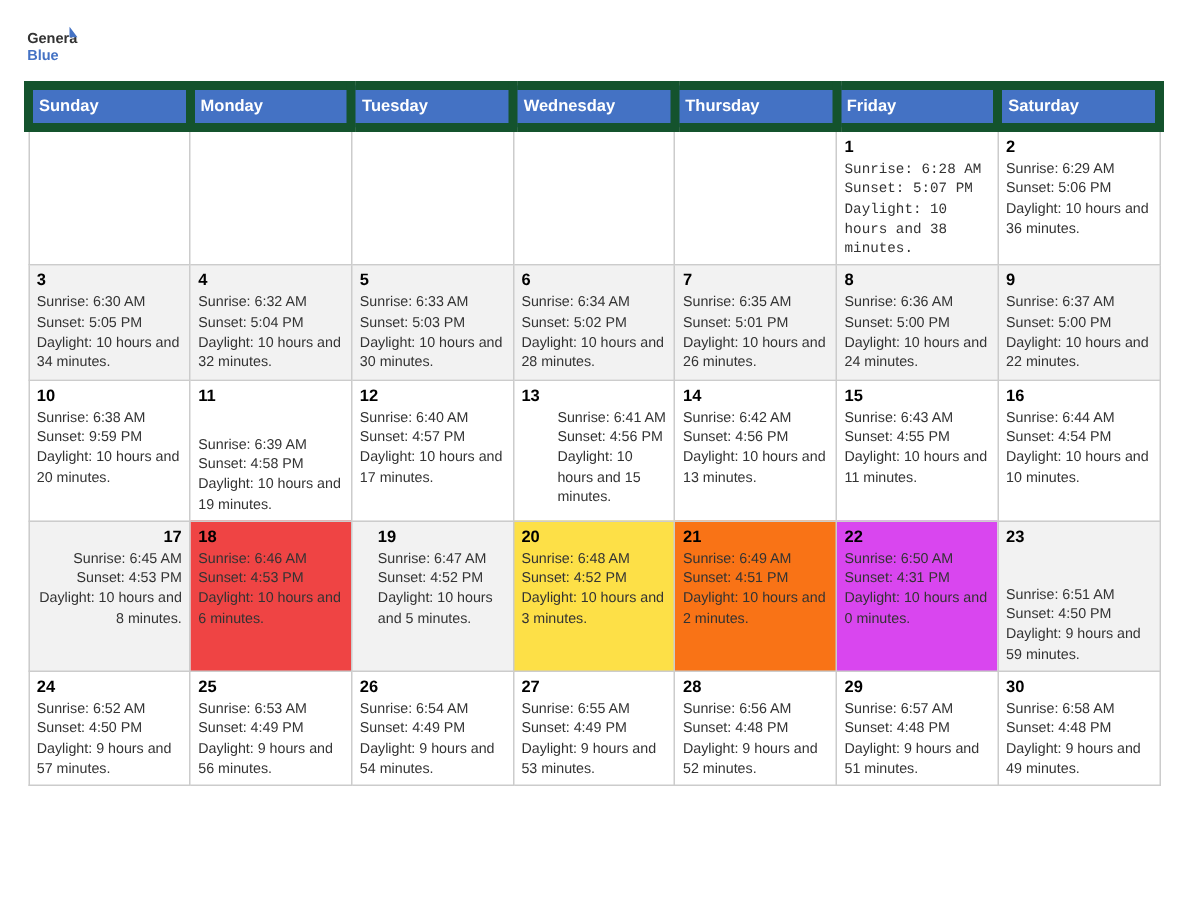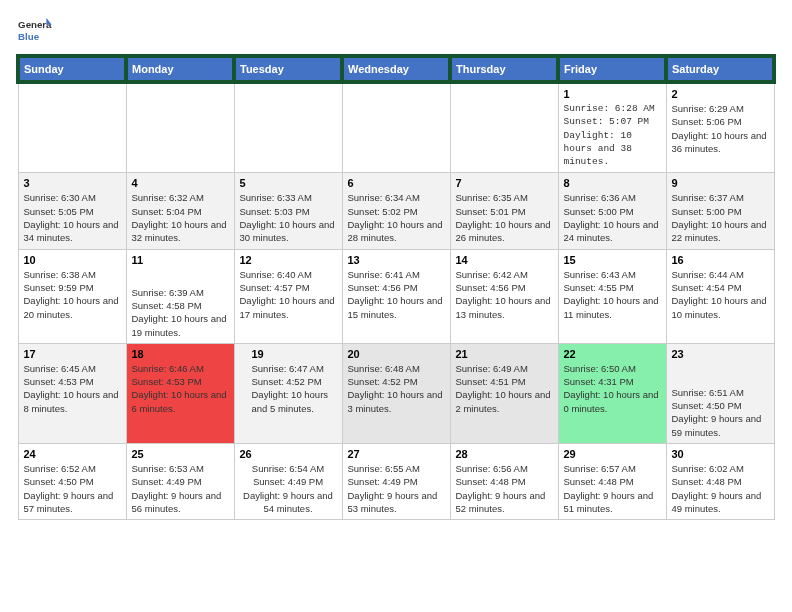--- a/index.html
+++ b/index.html
@@ -42,21 +42,21 @@
       border-collapse: collapse;
       font-size: 10.5px;
     }
     .calendar-table th {
       background-color: #4472c4;
       color: #fff;
       padding: 5px 4px;
       text-align: left;
       font-size: 11px;
       font-weight: bold;
-      border: 4px solid #14532d;
+      border: 6px solid #14532d;
     }
     .calendar-table td {
       border: 1px solid #ccc;
       vertical-align: top;
       padding: 4px 5px;
       width: calc(100% / 7);
       min-height: 75px;
       background: #fff;
     }
     .calendar-table tr:nth-child(even) td {
@@ -184,21 +184,21 @@
 Daylight: 10 hours and 19 minutes.</div>
         </td>
         <td>
           <span class="day-number">12</span>
           <div class="day-info" style="white-space: pre-line;">Sunrise: 6:40 AM
 Sunset: 4:57 PM
 Daylight: 10 hours and 17 minutes.</div>
         </td>
         <td>
           <span class="day-number">13</span>
-          <div class="day-info" style="white-space: pre-line;">Sunrise: 6:41 AM
+          <div class="day-info" style="white-space: pre-line; margin-left: 24px;">Sunrise: 6:41 AM
 Sunset: 4:56 PM
 Daylight: 10 hours and 15 minutes.</div>
         </td>
         <td>
           <span class="day-number">14</span>
           <div class="day-info" style="white-space: pre-line;">Sunrise: 6:42 AM
 Sunset: 4:56 PM
 Daylight: 10 hours and 13 minutes.</div>
         </td>
         <td>
@@ -208,51 +208,51 @@
 Daylight: 10 hours and 11 minutes.</div>
         </td>
         <td>
           <span class="day-number">16</span>
           <div class="day-info" style="white-space: pre-line;">Sunrise: 6:44 AM
 Sunset: 4:54 PM
 Daylight: 10 hours and 10 minutes.</div>
         </td>
       </tr>
       <tr>
-        <td style="background: rgb(242, 242, 242);">
+        <td style="background: rgb(242, 242, 242); text-align: right;">
           <span class="day-number">17</span>
           <div class="day-info" style="white-space: pre-line;">Sunrise: 6:45 AM
 Sunset: 4:53 PM
 Daylight: 10 hours and 8 minutes.</div>
         </td>
         <td style="background: #ef4444;">
           <span class="day-number">18</span>
           <div class="day-info" style="white-space: pre-line;">Sunrise: 6:46 AM
 Sunset: 4:53 PM
 Daylight: 10 hours and 6 minutes.</div>
         </td>
         <td style="background: rgb(242, 242, 242); padding-left: 17px;">
           <span class="day-number">19</span>
           <div class="day-info" style="white-space: pre-line;">Sunrise: 6:47 AM
 Sunset: 4:52 PM
 Daylight: 10 hours and 5 minutes.</div>
         </td>
-        <td style="background: #e5e5e5;">
+        <td style="background: #fde047;">
           <span class="day-number">20</span>
           <div class="day-info" style="white-space: pre-line;">Sunrise: 6:48 AM
 Sunset: 4:52 PM
 Daylight: 10 hours and 3 minutes.</div>
         </td>
-        <td style="background: #e5e5e5; margin-left: 24px;">
+        <td style="background: #f97316; margin-left: 24px;">
           <span class="day-number">21</span>
           <div class="day-info" style="white-space: pre-line;">Sunrise: 6:49 AM
 Sunset: 4:51 PM
 Daylight: 10 hours and 2 minutes.</div>
         </td>
-        <td style="background: #86efac;">
+        <td style="background: #d946ef;">
           <span class="day-number">22</span>
           <div class="day-info" style="white-space: pre-line;">Sunrise: 6:50 AM
 Sunset: 4:31 PM
 Daylight: 10 hours and 0 minutes.</div>
         </td>
         <td style="background: rgb(242, 242, 242);">
           <span class="day-number">23</span>
           <div class="day-info" style="white-space: pre-line; margin-top: 26px;">Sunrise: 6:51 AM
 Sunset: 4:50 PM
 Daylight: 9 hours and 59 minutes.</div>
@@ -266,21 +266,21 @@
 Daylight: 9 hours and 57 minutes.</div>
         </td>
         <td>
           <span class="day-number">25</span>
           <div class="day-info" style="white-space: pre-line;">Sunrise: 6:53 AM
 Sunset: 4:49 PM
 Daylight: 9 hours and 56 minutes.</div>
         </td>
         <td>
           <span class="day-number">26</span>
-          <div class="day-info" style="white-space: pre-line; text-align: center;">Sunrise: 6:54 AM
+          <div class="day-info" style="white-space: pre-line;">Sunrise: 6:54 AM
 Sunset: 4:49 PM
 Daylight: 9 hours and 54 minutes.</div>
         </td>
         <td>
           <span class="day-number">27</span>
           <div class="day-info" style="white-space: pre-line;">Sunrise: 6:55 AM
 Sunset: 4:49 PM
 Daylight: 9 hours and 53 minutes.</div>
         </td>
         <td>
@@ -290,19 +290,19 @@
 Daylight: 9 hours and 52 minutes.</div>
         </td>
         <td>
           <span class="day-number">29</span>
           <div class="day-info" style="white-space: pre-line;">Sunrise: 6:57 AM
 Sunset: 4:48 PM
 Daylight: 9 hours and 51 minutes.</div>
         </td>
         <td>
           <span class="day-number">30</span>
-          <div class="day-info" style="white-space: pre-line;">Sunrise: 6:02 AM
+          <div class="day-info" style="white-space: pre-line;">Sunrise: 6:58 AM
 Sunset: 4:48 PM
 Daylight: 9 hours and 49 minutes.</div>
         </td>
       </tr>
     </tbody>
 </table>
 
 </body></html>

